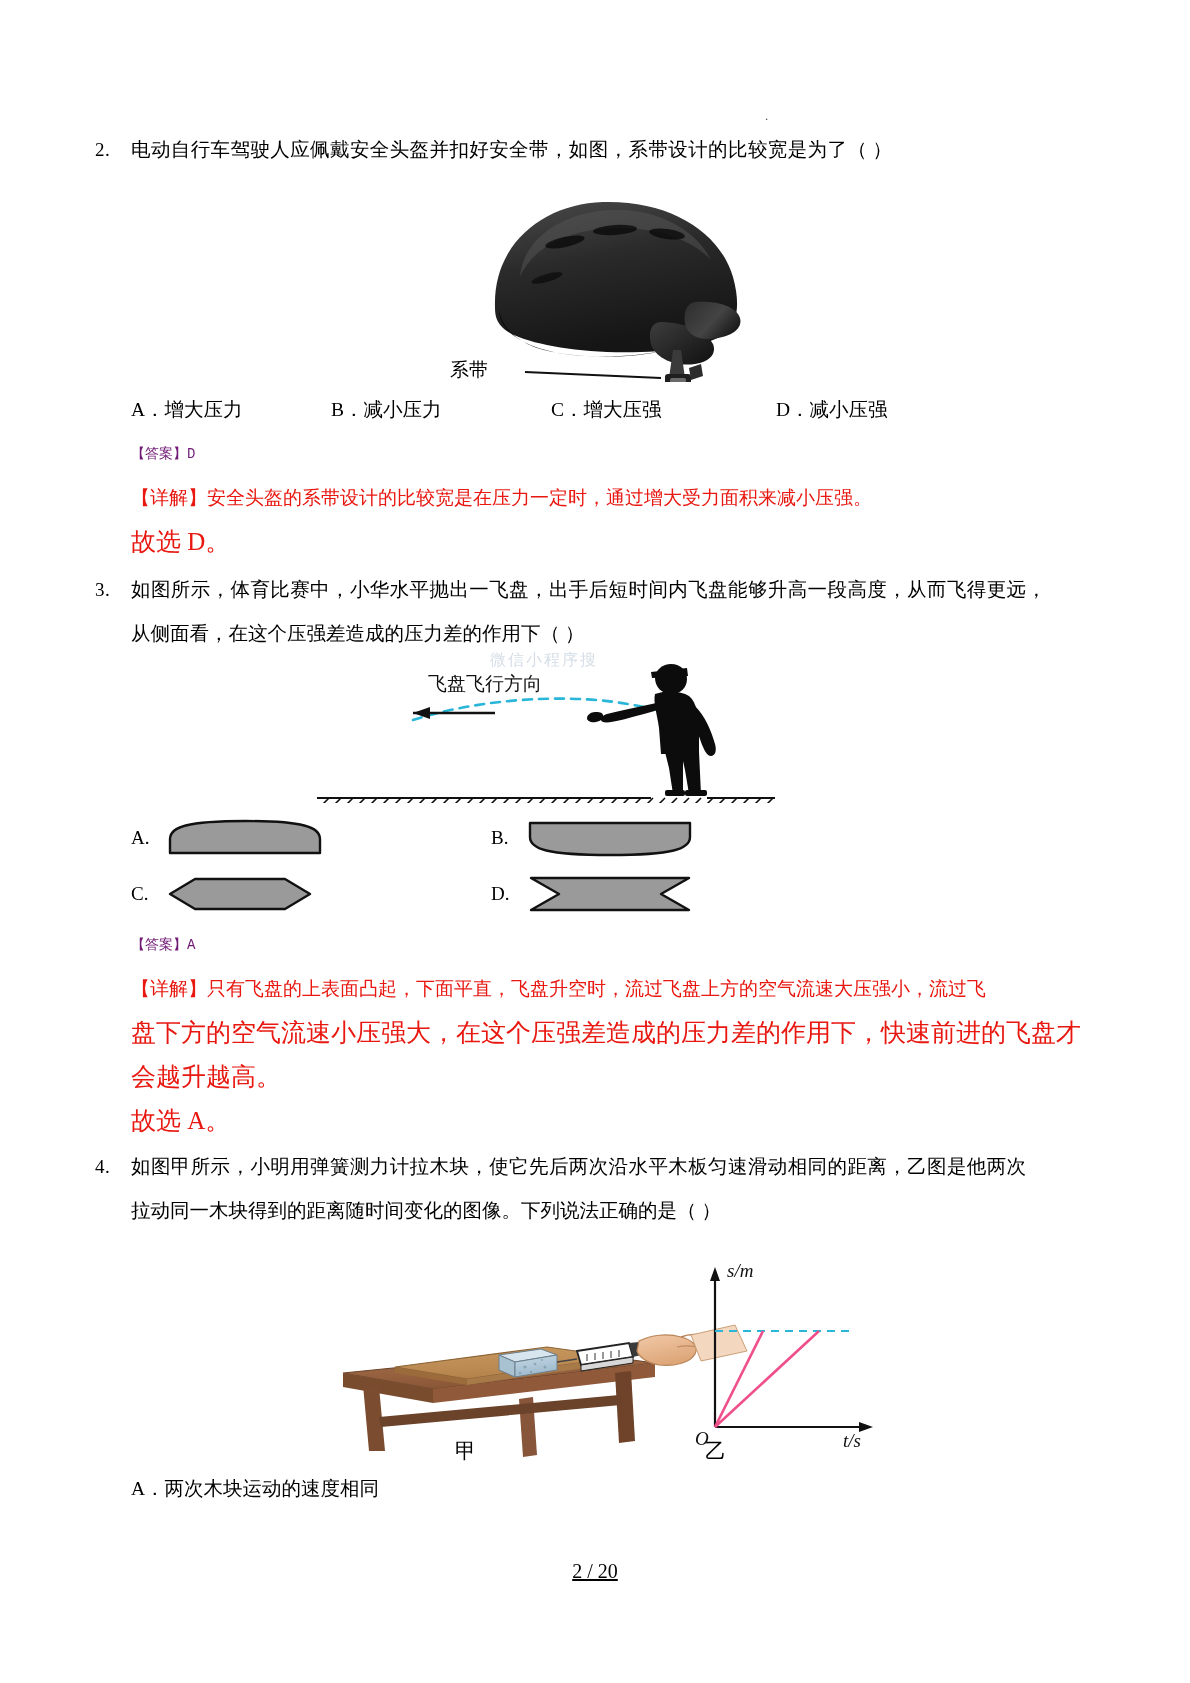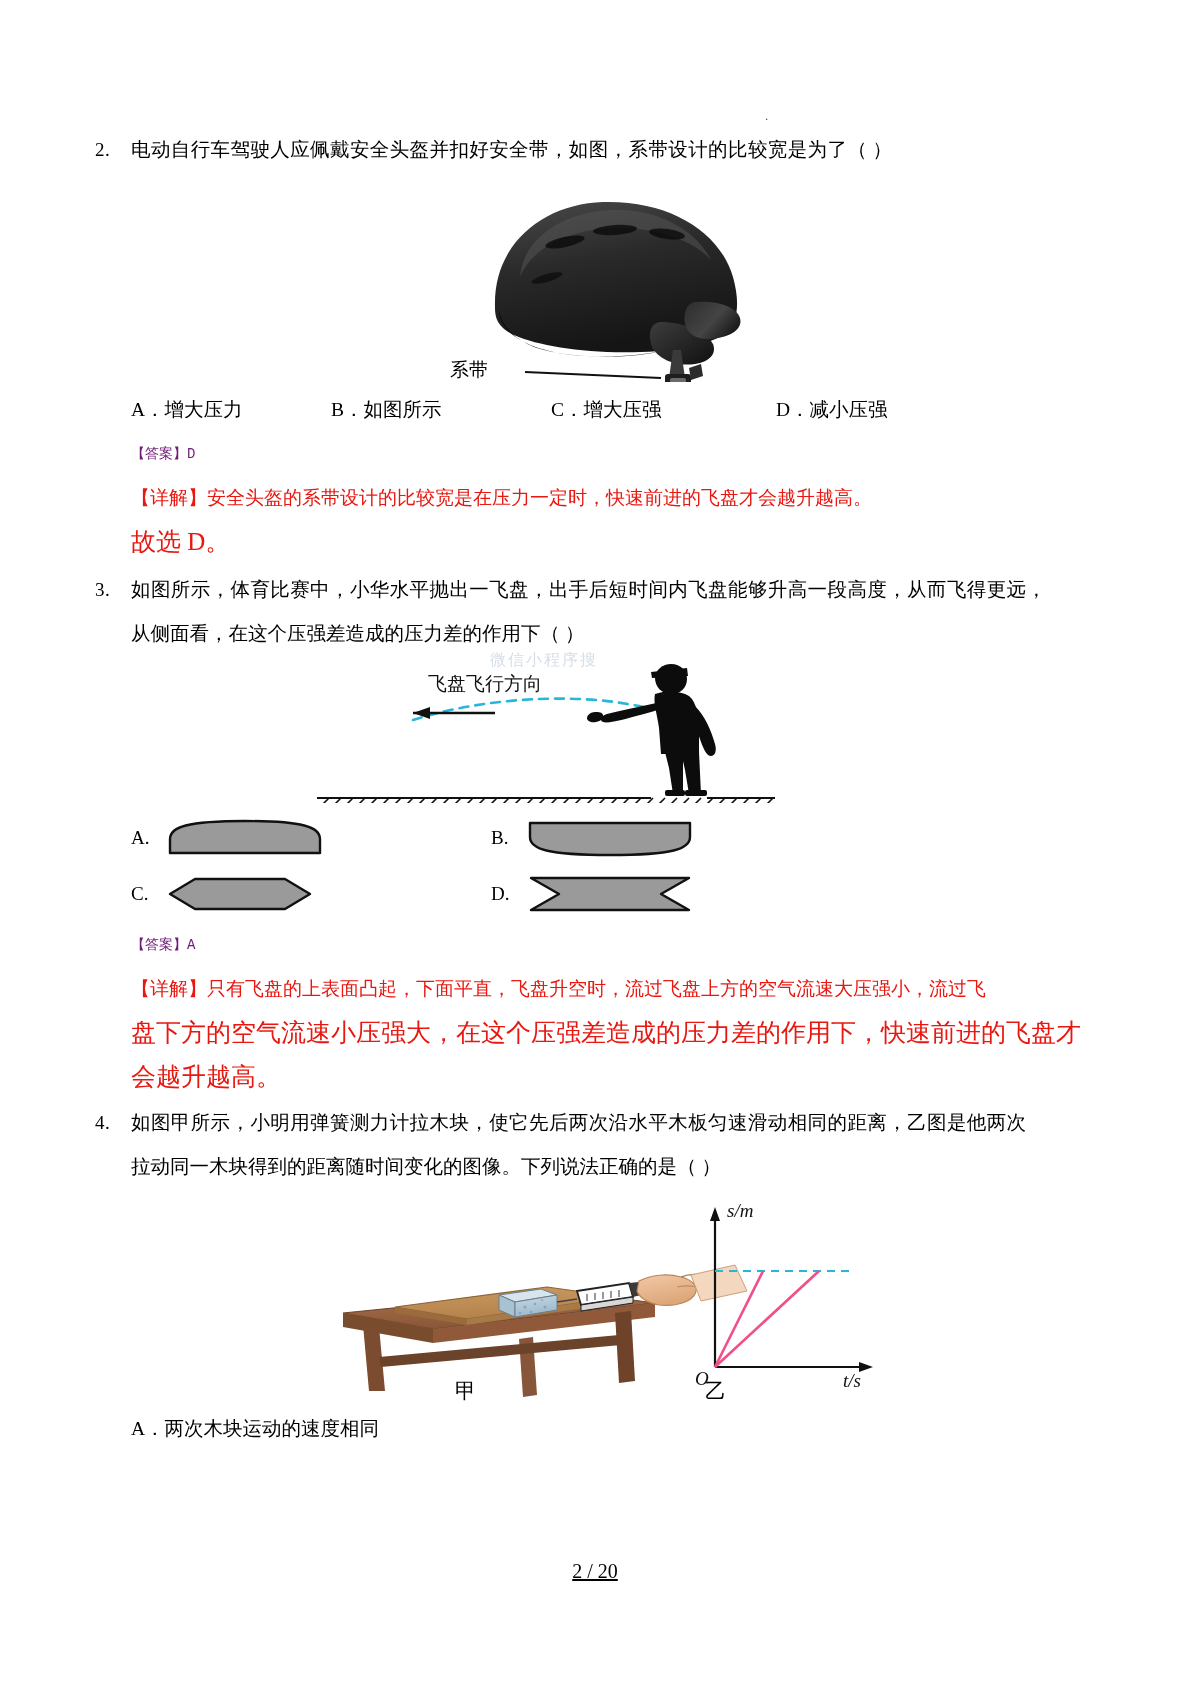--- a/index.html
+++ b/index.html
@@ -134,21 +134,21 @@
   }
   .shape-lbl {
     font-size: 19px;
     width: 34px;
     font-family: "Liberation Serif", serif;
   }
   
   .fig-q4 {
     position: relative;
     height: 210px;
-    margin-top: 6px;
+    margin-top: 22px;
     text-align: center;
   }
   .cap-jia {
     position: absolute;
     left: 360px;
     top: 182px;
     font-size: 21px;
   }
   .cap-yi {
     position: absolute;
@@ -230,35 +230,35 @@
           <line x1="430" y1="190" x2="566" y2="196" stroke="#111" stroke-width="2.2"></line>
         </svg>
         <div class="helmet-label">系带</div>
       </div>
 
       <div class="options-row">
         <span class="opt" style="width:200px">
           <span class="lbl">A．</span><span>增大压力</span>
         </span>
         <span class="opt" style="width:220px">
-          <span class="lbl">B．</span><span>如图所示</span>
+          <span class="lbl">B．</span><span>减小压力</span>
         </span>
         <span class="opt" style="width:225px">
           <span class="lbl">C．</span><span>增大压强</span>
         </span>
         <span class="opt">
           <span class="lbl">D．</span><span>减小压强</span>
         </span>
       </div>
 
       <div class="ans-line">
         <span class="kk">【答案】</span><span>D</span>
       </div>
       <div class="exp-line">
-        <span>【详解】</span><span>安全头盔的系带设计的比较宽是在压力一定时，快速前进的飞盘才会越升越高。</span>
+        <span>【详解】</span><span>安全头盔的系带设计的比较宽是在压力一定时，通过增大受力面积来减小压强。</span>
       </div>
       <div class="exp-cont">故选 D。</div>
     </div>
 
     <div class="q-block" style="margin-top:4px;">
       <div class="q-line">
         <span class="q-num">3.</span>
         <span class="q-text">如图所示，体育比赛中，小华水平抛出一飞盘，出手后短时间内飞盘能够升高一段高度，从而飞得更远，</span>
       </div>
       <div class="q-cont">从侧面看，在这个压强差造成的压力差的作用下（      ）</div>
@@ -373,20 +373,21 @@
         </div>
       </div>
 
       <div class="ans-line" style="margin-top:6px;">
         <span>【答案】</span><span>A</span>
       </div>
       <div class="exp-line">
         <span>【详解】</span><span>只有飞盘的上表面凸起，下面平直，飞盘升空时，流过飞盘上方的空气流速大压强小，流过飞</span>
       </div>
       <div class="exp-cont">盘下方的空气流速小压强大，在这个压强差造成的压力差的作用下，快速前进的飞盘才会越升越高。</div>
+      <div class="exp-cont">故选 A。</div>
     </div>
 
     <div class="q-block" style="margin-top:2px;">
       <div class="q-line">
         <span class="q-num">4.</span>
         <span class="q-text">如图甲所示，小明用弹簧测力计拉木块，使它先后两次沿水平木板匀速滑动相同的距离，乙图是他两次</span>
       </div>
       <div class="q-cont">拉动同一木块得到的距离随时间变化的图像。下列说法正确的是（      ）</div>
 
       <div class="fig-q4">

